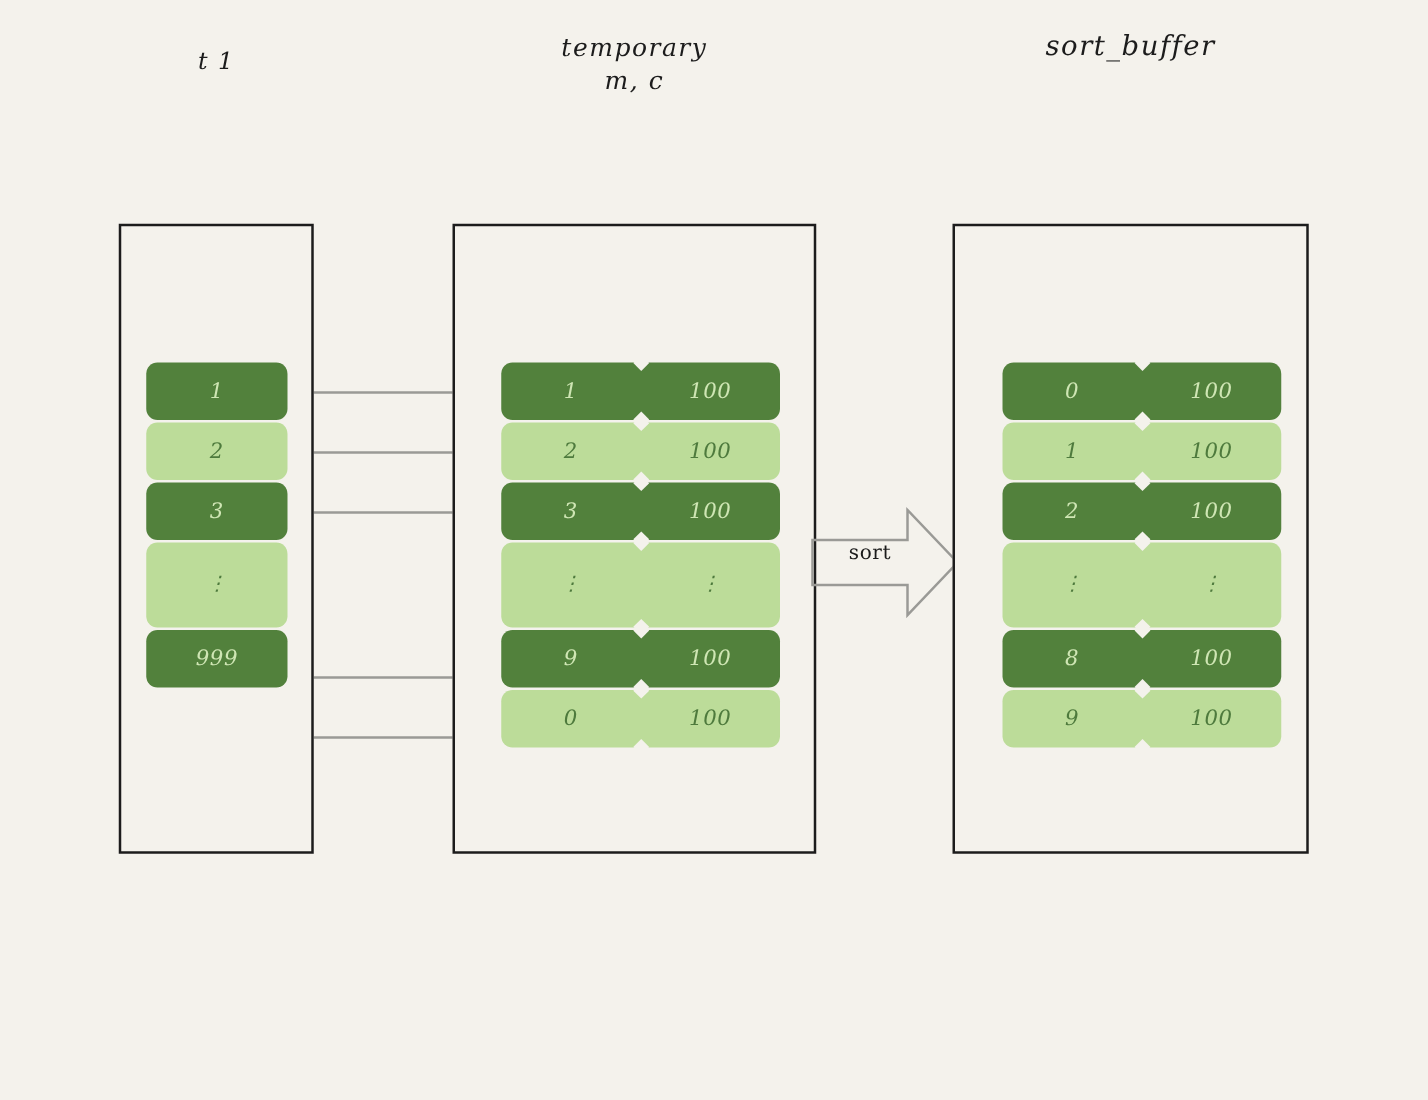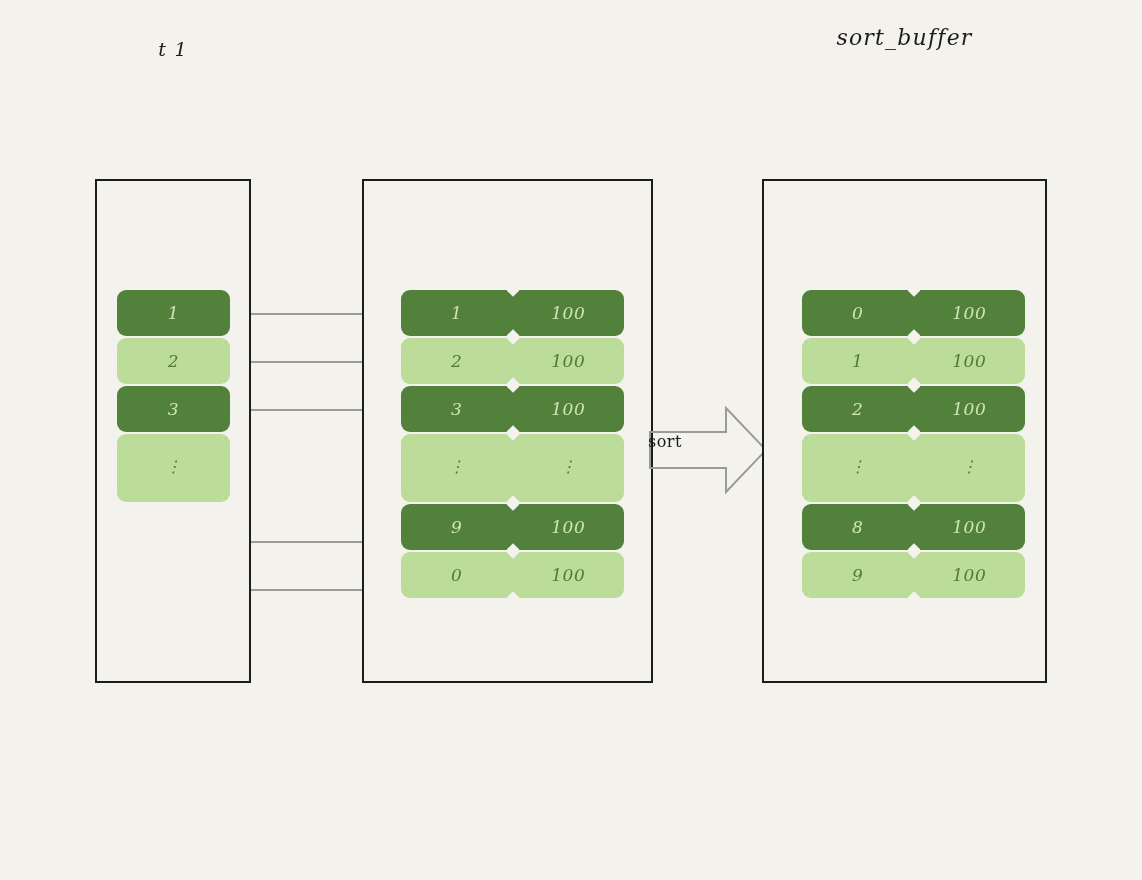--- a/index.html
+++ b/index.html
@@ -92,21 +92,21 @@
   .row .notch.bot{bottom:-4px;}
 
   
   #connectors{position:absolute;left:0;top:0;width:1142px;height:880px;pointer-events:none;}
 
   
   #sort-arrow{position:absolute;left:648px;top:404px;width:120px;height:92px;}
   #sort-label{
     position:absolute;
     left:648px;top:432px;width:96px;
-    text-align:left;
+    text-align:center;
     font-family:"DejaVu Serif","Liberation Serif",serif;
     font-size:16px;
     color:#1c1c1c;
     letter-spacing:0.5px;
   }
 </style>
 </head>
 <body>
 
 <div id="canvas">
@@ -143,23 +143,30 @@
     <div class="row dark single">
 
       <div class="cell">3</div>
 
     </div>
     <div class="row light single tall">
       <div class="cell dots">
           <span class="dots-glyph">⋮</span>
         </div>
     </div>
+    <div class="row dark single">
+
+      <div class="cell">999</div>
+
+    </div>
   </div>
 
   <div class="panel" id="panel-temp"></div>
+  <div class="panel-title" id="title-temp" style="left:362px;width:291px;">temporary
+m, c</div>
 
   <div class="stack" id="stack-temp">
     <div class="row dark">
       <div class="notch top"></div>
       <div class="cell">1</div>
       <div class="cell">100</div>
       <div class="notch bot"></div>
     </div>
     <div class="row light">
       <div class="notch top"></div>

